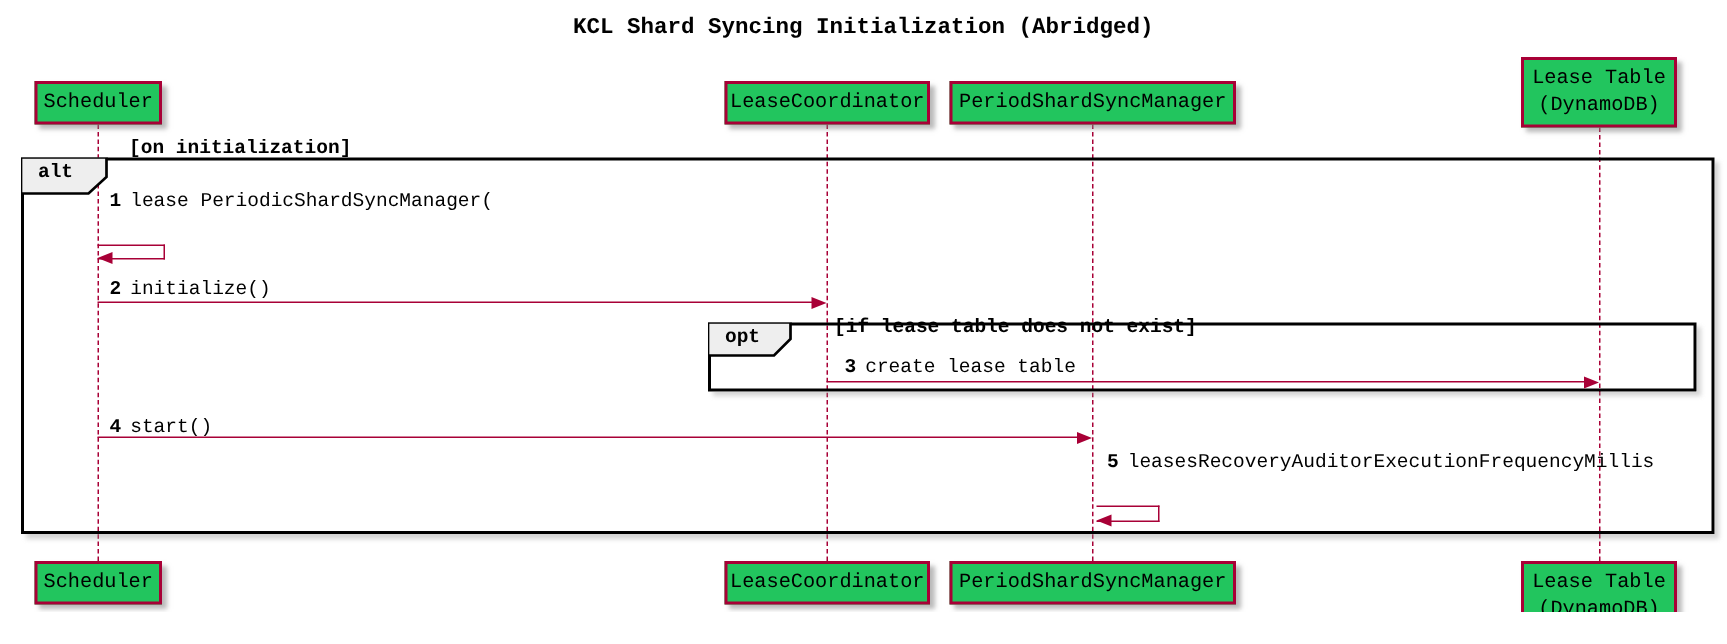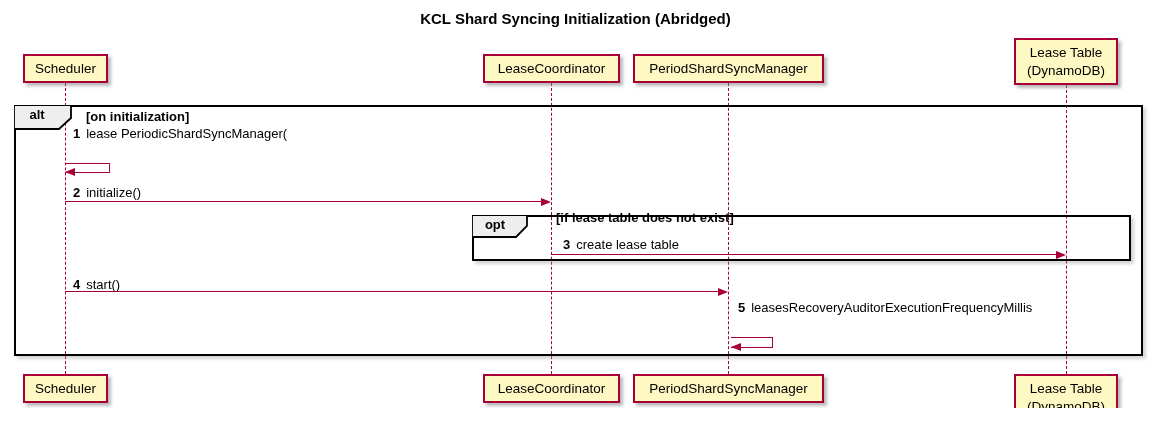--- a/index.html
+++ b/index.html
@@ -1,26 +1,26 @@
 <!DOCTYPE html>
 <html><head>
 <meta charset="utf-8">
 <style>
   html,body { margin:0; padding:0; background:#ffffff; }
   #canvas {
     position:relative; width:1151px; height:408px; background:#ffffff;
-    font-family:Liberation Sans, sans-serif; color:#000; overflow:hidden;
+    font-family:Liberation Mono, monospace; color:#000; overflow:hidden;
   }
   .title {
     position:absolute; left:0; right:0; top:10px; text-align:center;
     font-size:15px; font-weight:bold;
   }
   .participant {
     position:absolute; box-sizing:border-box;
-    background:#fef9c3; border:2px solid #A80036;
+    background:#22c55e; border:2px solid #A80036;
     box-shadow:3px 3px 3px rgba(130,130,130,0.55);
     display:flex; flex-direction:column; align-items:center; justify-content:center;
     text-align:center; font-size:13.5px; line-height:1.3;
   }
   .lifeline {
     position:absolute; width:0; border-left:1px dashed #A80036;
   }
   .frame {
     position:absolute; box-sizing:border-box; border:2px solid #000000;
     box-shadow:3px 3px 3px rgba(150,150,150,0.4);
@@ -80,21 +80,21 @@
     <span>(DynamoDB)</span>
   </div>
 
   <div class="frame" style="left:14px; top:105px; width:1129px; height:251px;"></div>
   <div class="frame-label" style="left:14px; top:105px; width:60px; height:25px;">
     <svg width="60" height="26">
       <path d="M0,0 H57 V13 L45,24 H0 Z" fill="#EEEEEE" stroke="#000000" stroke-width="1.8"></path>
     </svg>
     <span class="op">alt</span>
   </div>
-  <div class="guard" style="left:86px; top:109px;">[on initialization]</div>
+  <div class="guard" style="left:86px; top:91px;">[on initialization]</div>
 
   <div class="msg-label" style="left:73px; top:126px;">
     <span class="msg-num">1</span>
     <div class="msg-lines">
       <div>lease PeriodicShardSyncManager(</div>
     </div>
   </div>
   <div class="self-arrow" style="left:65px; top:163px; width:45px; height:10px;"></div>
   <div class="head-left" style="left:65px; top:168px;"></div>
 

